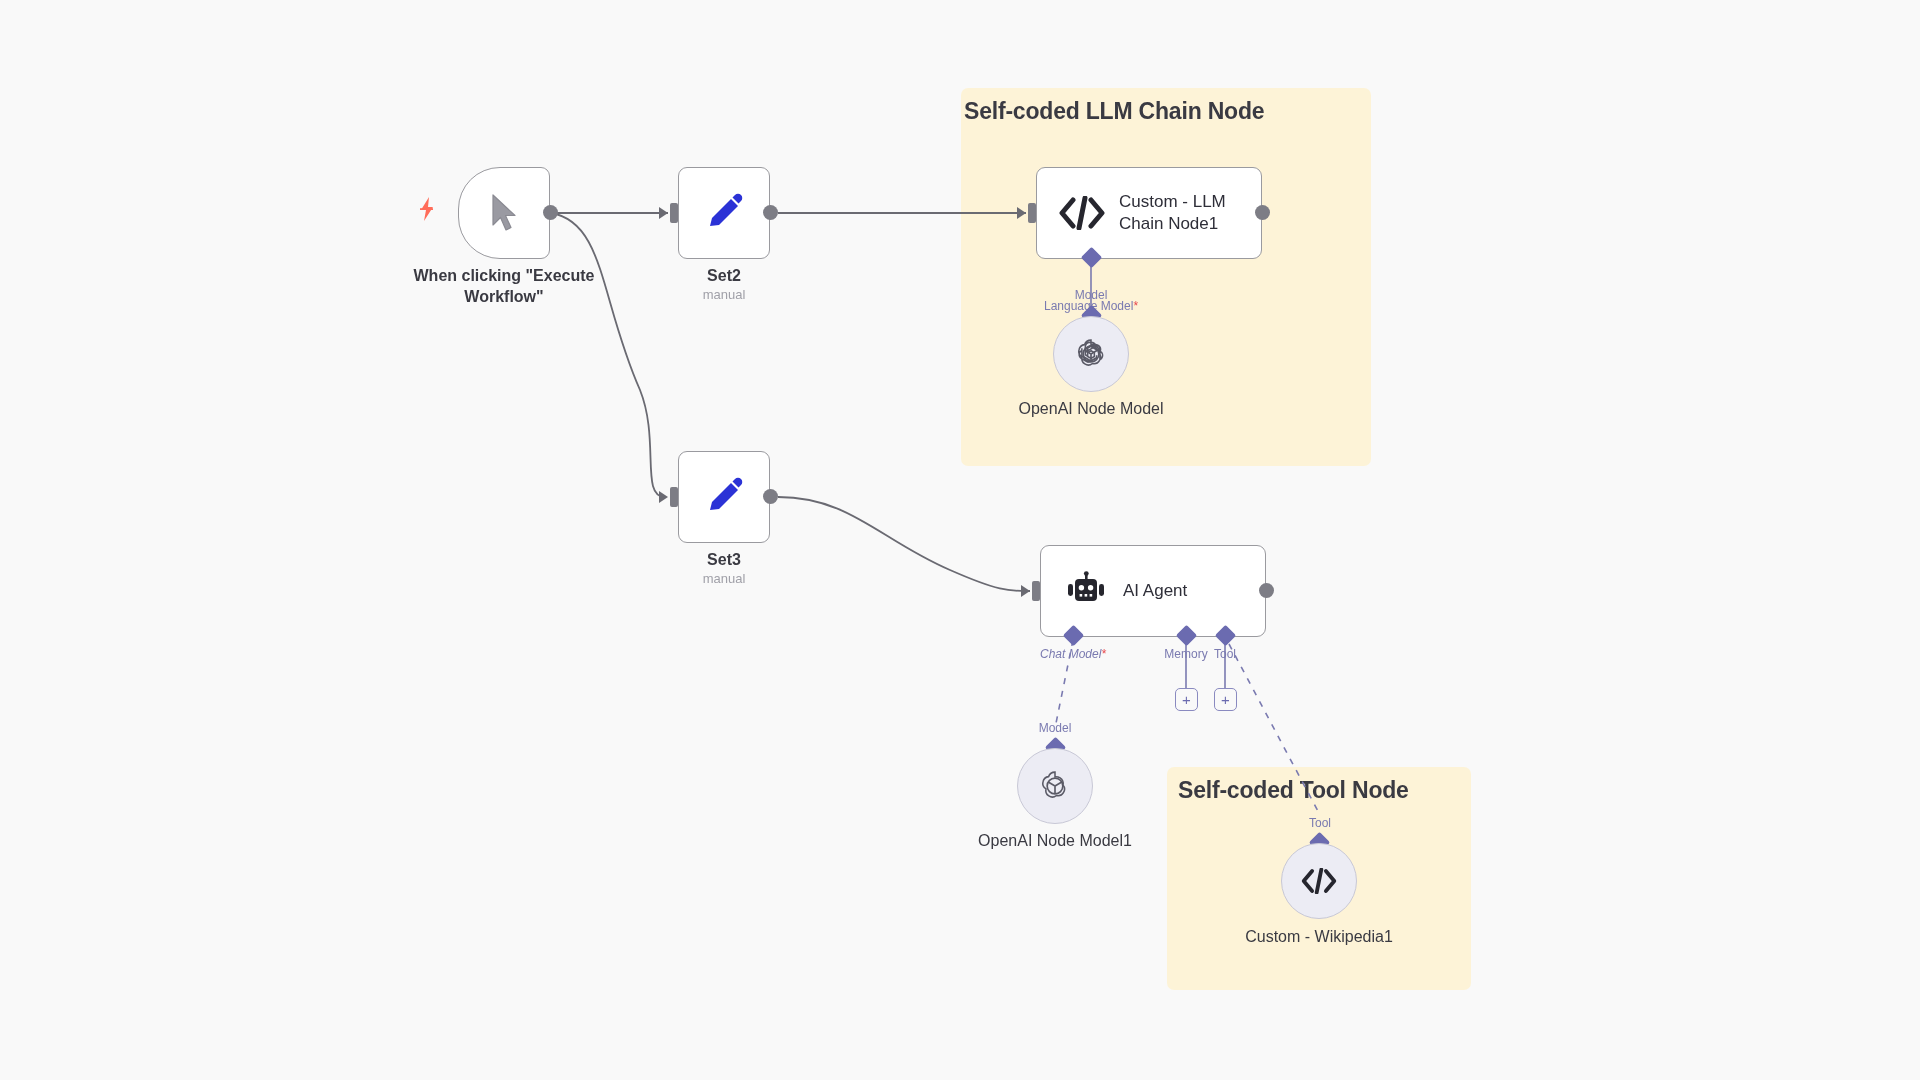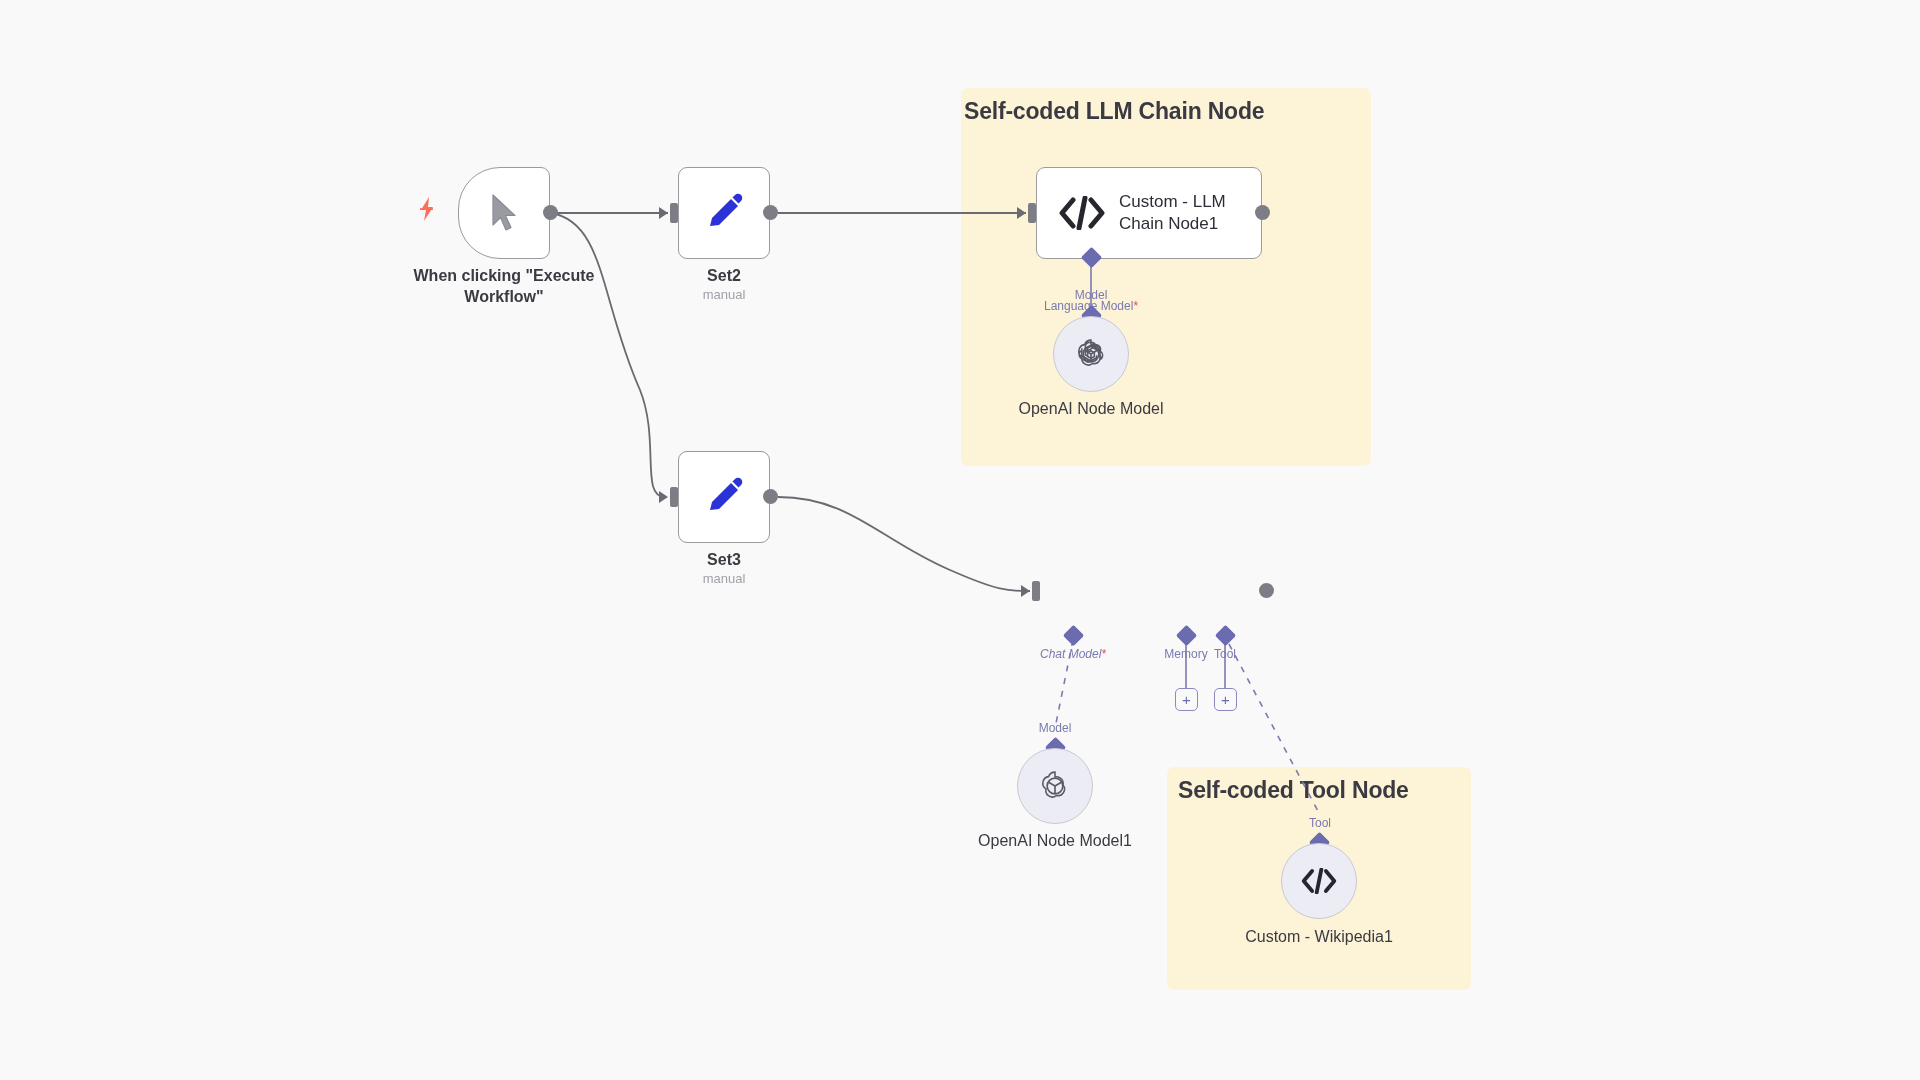--- a/index.html
+++ b/index.html
@@ -245,20 +245,37 @@
              c.4.3.9.3 1.3 0l4.2-2.4z" fill="none" stroke="#5a5a66" stroke-width="1.3"></path>
         <circle cx="16" cy="16" r="6.6" fill="none" stroke="#5a5a66" stroke-width="1.4"></circle>
         <path d="M10.3 12.7 L16 16 M21.7 12.7 L16 16 M16 22.6 L16 16" stroke="#5a5a66" stroke-width="1.4" fill="none"></path>
       </svg>
     </span>
   </div>
   <div class="subnode-label" style="left:991px; top:400px; width:200px;">OpenAI Node Model</div>
 
   <div class="port-in" style="left:1032px; top:581px;"></div>
   <div class="port-arrow" style="left:1021px; top:585px;"></div>
+  <div class="node node-wide" style="left:1040px; top:545px;">
+    <span class="node-icon">
+      <svg width="46" height="40" viewBox="0 0 46 40">
+        <rect x="12" y="8" width="22" height="22" rx="4" fill="#26262e"></rect>
+        <rect x="22" y="2" width="2.6" height="6" fill="#26262e"></rect>
+        <circle cx="23.3" cy="2.6" r="2.4" fill="#26262e"></circle>
+        <rect x="5" y="13" width="5" height="12" rx="2.4" fill="#26262e"></rect>
+        <rect x="36" y="13" width="5" height="12" rx="2.4" fill="#26262e"></rect>
+        <circle cx="18.4" cy="16.8" r="2.7" fill="#ffffff"></circle>
+        <circle cx="27.6" cy="16.8" r="2.7" fill="#ffffff"></circle>
+        <rect x="16.6" y="23" width="2.6" height="2.6" fill="#ffffff"></rect>
+        <rect x="21.6" y="23" width="2.6" height="2.6" fill="#ffffff"></rect>
+        <rect x="26.6" y="23" width="2.6" height="2.6" fill="#ffffff"></rect>
+      </svg>
+    </span>
+    <span class="node-title">AI Agent</span>
+  </div>
   <div class="port-out" style="left:1259px; top:583px;"></div>
 
   <div class="diamond" style="left:1066px; top:628px;"></div>
   <div class="conn-label" style="left:1003px; top:647px; width:140px;font-style:italic;">
     <span>Chat Model</span><span class="req">*</span>
   </div>
 
   <div class="diamond" style="left:1179px; top:628px;"></div>
   <div class="conn-label" style="left:1146px; top:647px; width:80px;">Memory</div>
 

